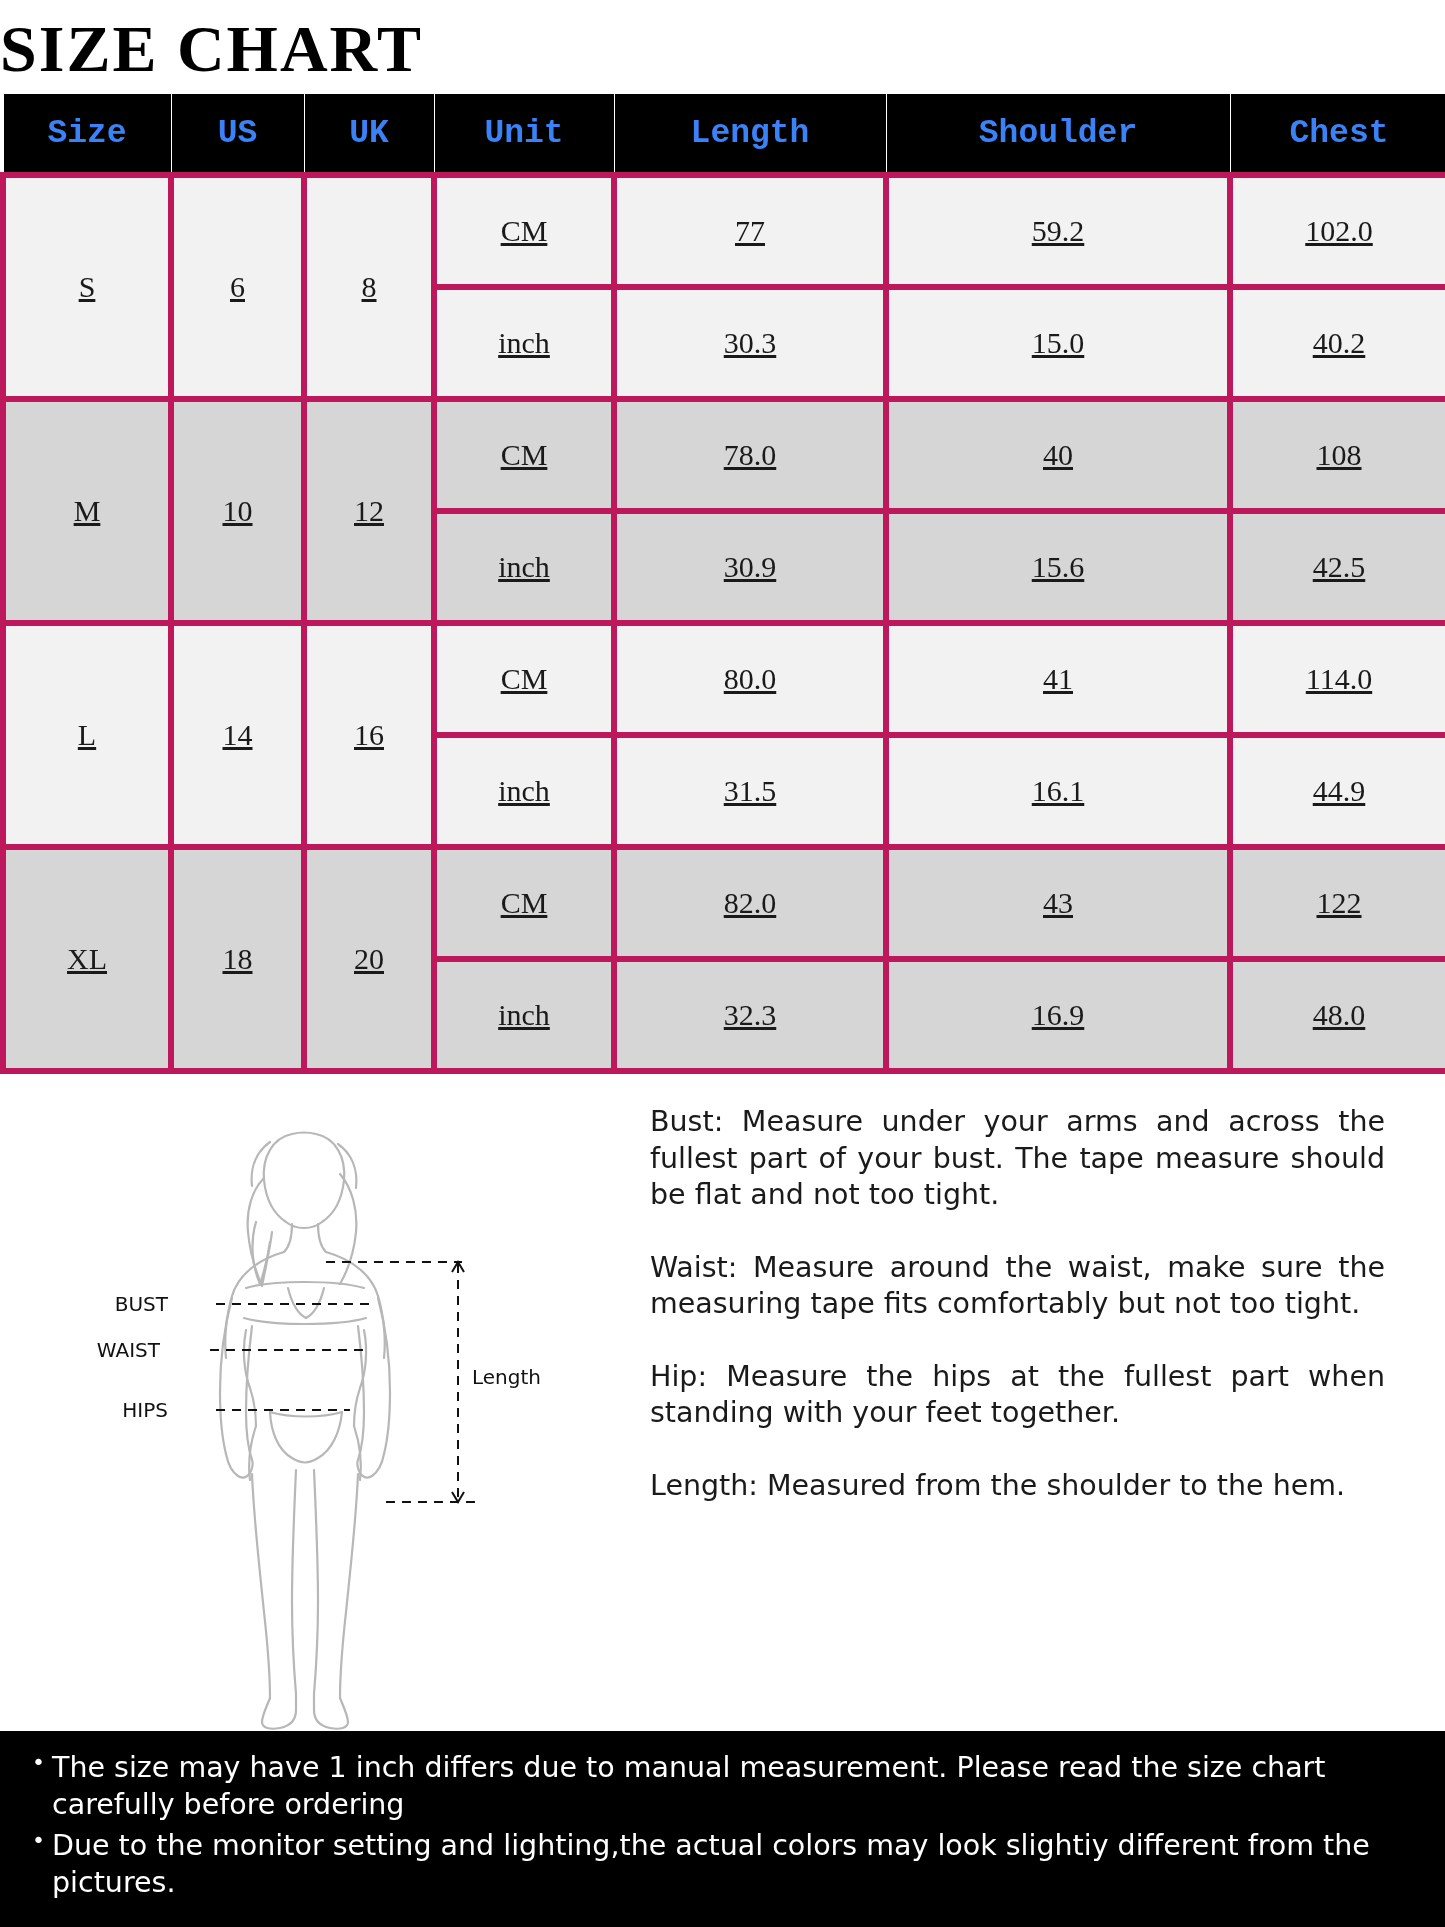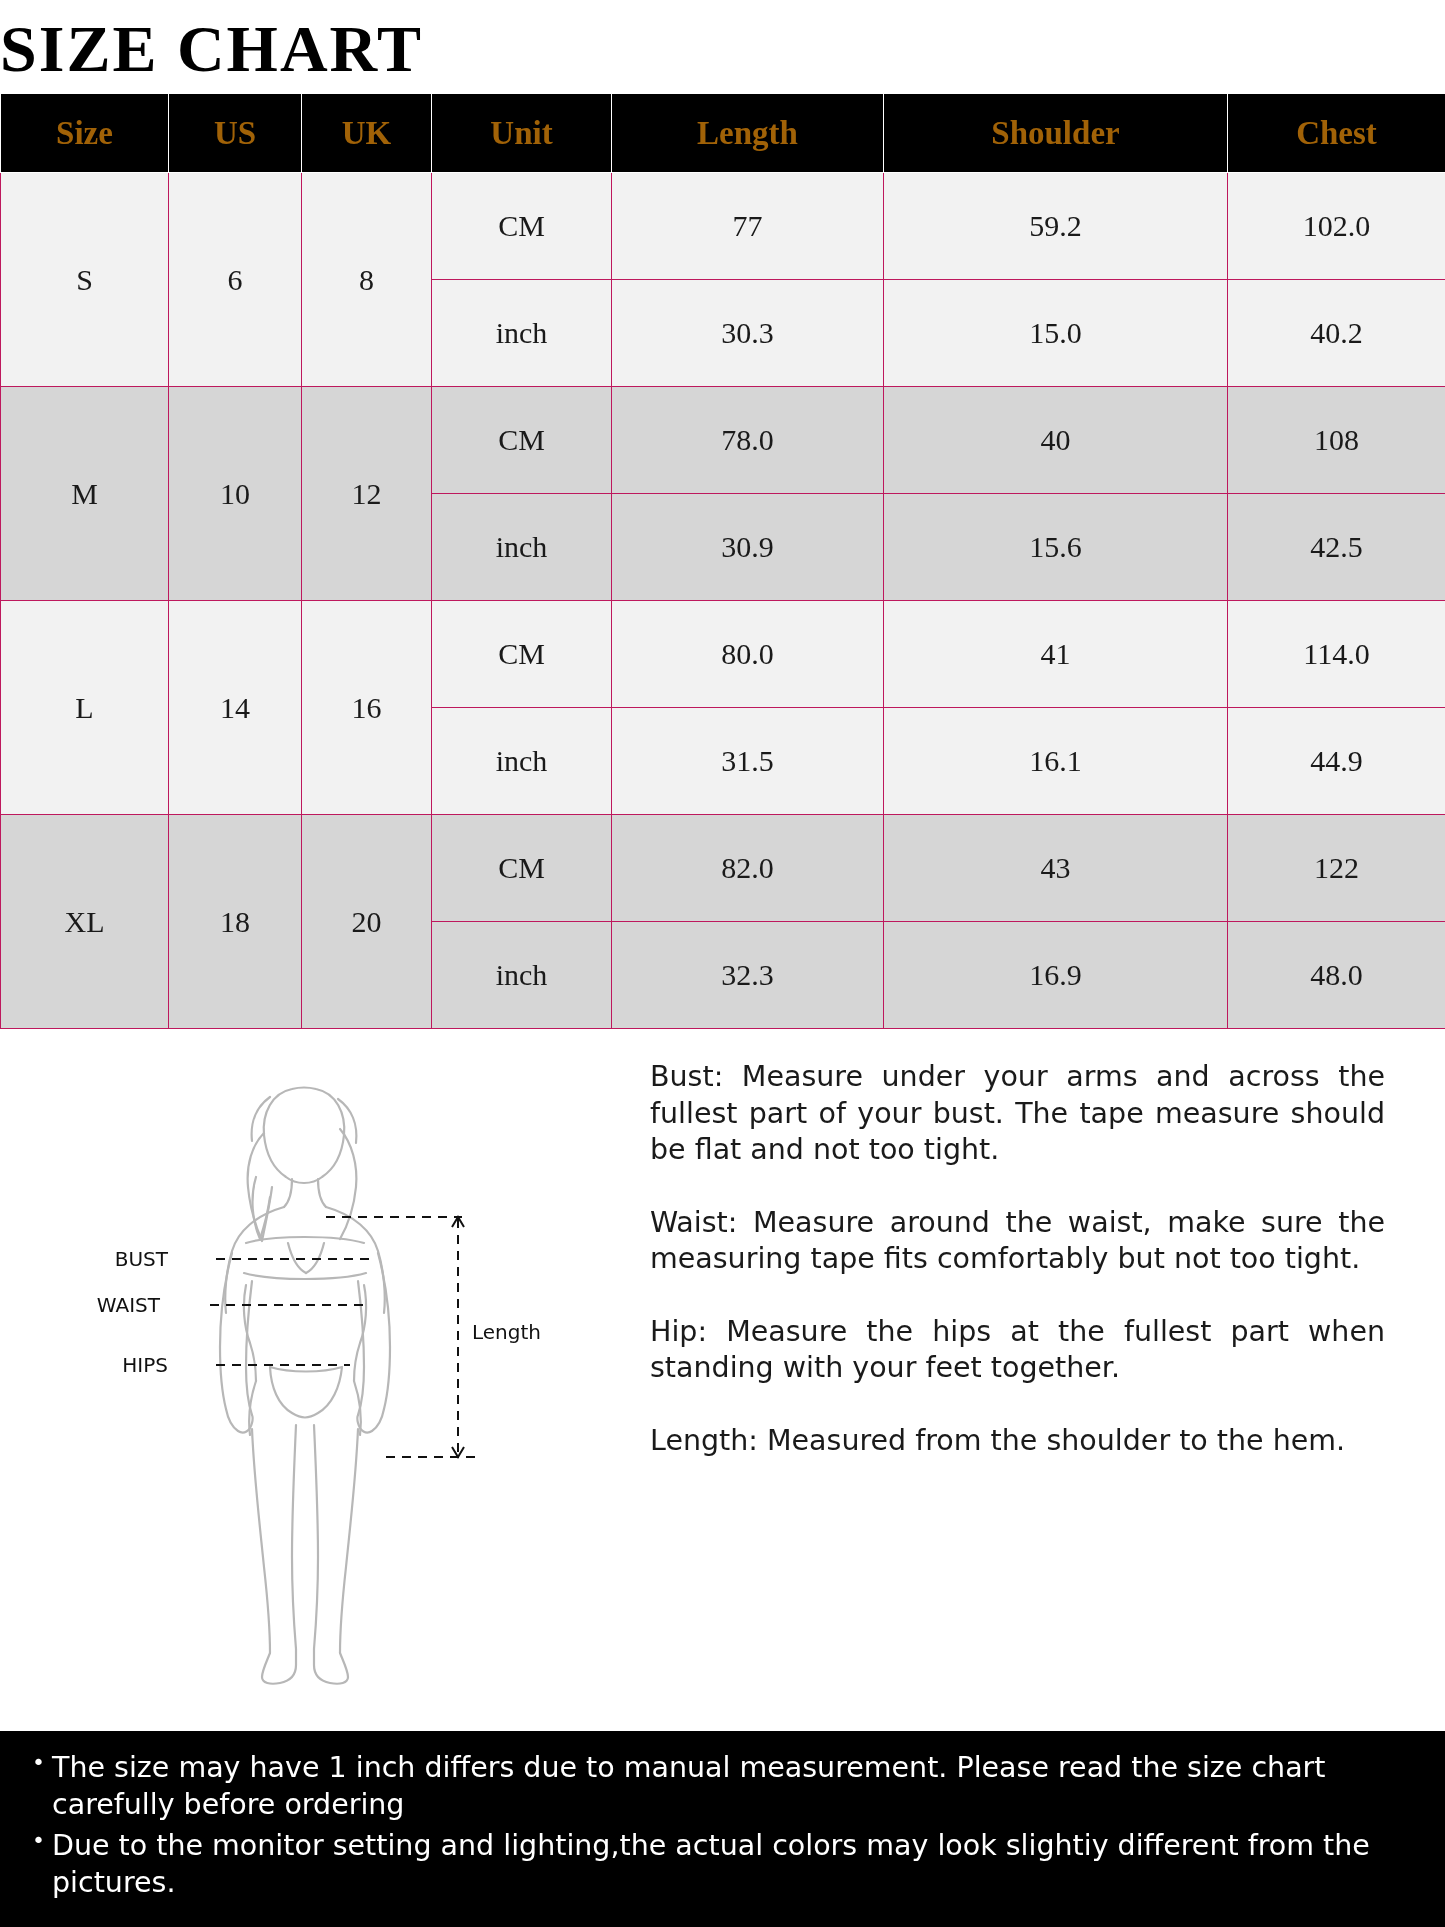--- a/index.html
+++ b/index.html
@@ -35,35 +35,37 @@
 
   
   table.size-table {
     width: 1445px;
     border-collapse: collapse;
     table-layout: fixed;
     font-family: "Liberation Serif", serif;
   }
   table.size-table th {
     background: #000000;
-    color: #a16207;
+    color: #3b82f6;
     font-size: 33px;
     font-weight: bold;
     height: 76px;
     border: 1px solid #ffffff;
     text-align: center;
     vertical-align: middle;
+    font-family: Liberation Mono, monospace;
   }
   table.size-table td {
     text-align: center;
     vertical-align: middle;
     font-size: 30px;
     color: #1a1a1a;
     height: 104px;
-    border: 1px solid #be185d;
+    border: 6px solid #be185d;
+    text-decoration: underline;
   }
   .row-light td { background: #f2f2f2; }
   .row-dark  td { background: #d6d6d6; }
   td.sizecell {
     font-size: 31px;
   }
 
   
   col.c-size { width: 168px; }
   col.c-us { width: 133px; }

